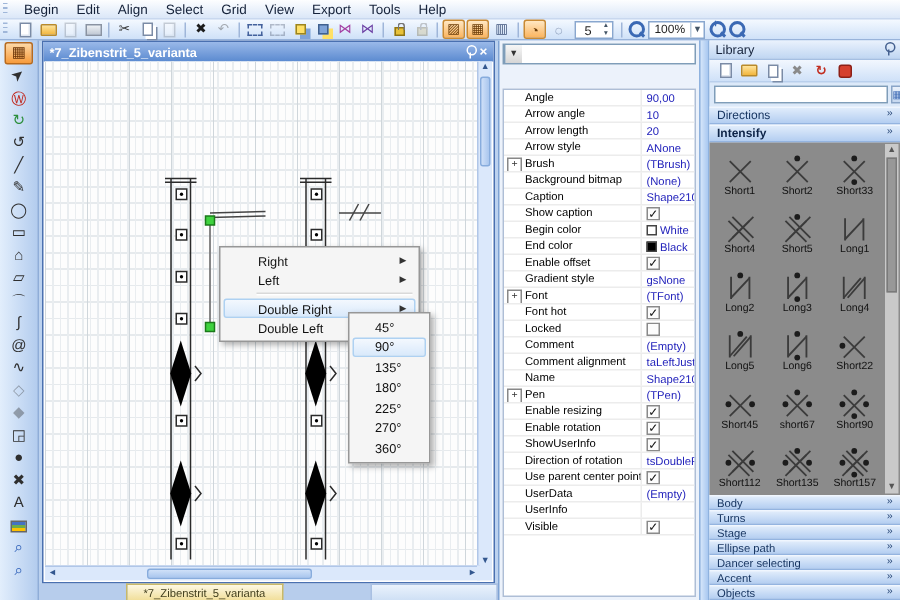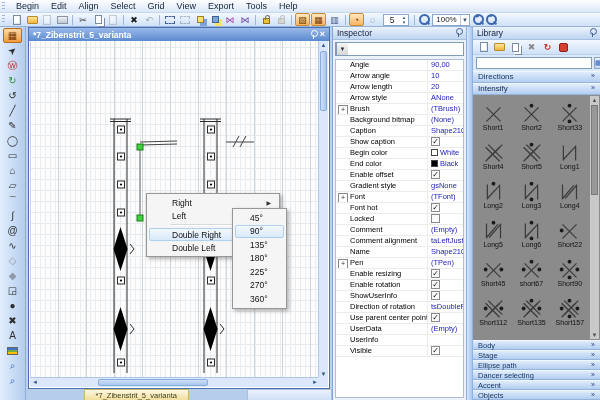--- a/index.html
+++ b/index.html
@@ -88,21 +88,21 @@
   .phead{height:13px;background:linear-gradient(#eaf2fd,#c0d6f2);border-bottom:1px solid #a5bfe2;display:flex;align-items:center;
     justify-content:space-between;padding:0 4px;font-size:8.5px;color:#15223a}
   .pin{width:7px;height:10px;position:relative}
   .pin::before{content:"";position:absolute;left:1px;top:0;width:5px;height:5px;border:1px solid #44608f;border-radius:50%}
   .pin::after{content:"";position:absolute;left:3px;top:5px;width:1px;height:4px;background:#44608f}
   .combo{margin:2px;height:14px;background:#fff;border:1px solid #7f9db9;display:flex;align-items:center;font-size:8px;color:#111}
   .combo .t{flex:1;padding-left:3px;white-space:nowrap;overflow:hidden}
   .combo .dd{width:12px;align-self:stretch;background:linear-gradient(#f6f6f6,#d6d6d6);border-left:1px solid #7f9db9;
     display:flex;align-items:center;justify-content:center;font-size:6px;color:#333}
   .pgrid{position:absolute;left:2px;top:32px;right:2px;bottom:2px;background:#fff;border:1px solid #aebed6;overflow:hidden}
-  .prow{display:flex;height:11px;border-bottom:1px solid #ececec;align-items:flex-start}
+  .prow{display:flex;height:11px;border-bottom:1px solid #ececec;align-items:center}
   .pname{width:92px;padding-left:14px;font-size:7.5px;color:#000;border-right:1px solid #ececec;position:relative;
     white-space:nowrap;overflow:hidden;line-height:10px}
   .prow.cat .pname::before{content:"+";position:absolute;left:2px;top:1px;width:8px;height:8px;border:1px solid #888;
     font-size:7px;line-height:7px;text-align:center;background:#fff;color:#333}
   .pval{flex:1;padding-left:3px;font-size:7.5px;color:#2222bb;display:flex;align-items:center;gap:2px;white-space:nowrap;overflow:hidden}
   .cb{width:9px;height:9px;border:1px solid #8a8a8a;background:#fcfcfc;font-size:8px;line-height:8px;color:#111;text-align:center;flex:0 0 auto}
   .sw{width:7px;height:7px;border:1px solid #444;display:inline-block;flex:0 0 auto}
 
   
   .vstrip{position:absolute;left:466px;top:27px;width:7px;height:373px;background:linear-gradient(90deg,#d6e6fa,#a9c8f0);border-left:1px solid #8fb2de;border-right:1px solid #8fb2de}
@@ -112,34 +112,34 @@
   .libtools{height:15px;background:linear-gradient(#f2f7fe,#cfe1f8);border-bottom:1px solid #b9cfec;display:flex;align-items:center;gap:3px;padding:0 4px}
   .libtools .tbtn{width:13px}
   .k-refresh{color:#c22f22;font-weight:bold}
   .k-rec i{width:9px;height:9px;background:#d5402f;border:1px solid #8d2017;border-radius:2px;color:#fff;font-size:6.5px;line-height:8px;text-align:center;display:block}
   .libsearch{height:16px;display:flex;gap:2px;padding:2px 3px}
   .searchbox{flex:1;height:12px;border:1px solid #7f9db9;font-size:8px;padding:0 2px;background:#fff}
   .sbtn{width:14px;height:12px;background:linear-gradient(#eaf1fb,#c6d8f0);border:1px solid #8aa5c8;font-size:7px;color:#3b69b4;
     display:flex;align-items:center;justify-content:center}
   .section{height:12px;background:linear-gradient(#e0ecfb,#b4cef1);border-top:1px solid #f0f6fe;border-bottom:1px solid #94b4e0;
     display:flex;align-items:flex-start;justify-content:space-between;padding:0 5px;font-size:8px;color:#15335f;flex:0 0 auto}
-  .section.active .lab{font-weight:normal;color:#0d2347}
+  .section.active .lab{font-weight:bold;color:#0d2347}
   .section .chev{font-size:7px;color:#2a4a7a}
   .libbody{position:relative;background:#8b8b8b;flex:1;overflow:hidden}
   .libgrid{position:absolute;left:1px;top:2px;right:11px;bottom:0;display:grid;grid-template-columns:repeat(3,1fr);grid-auto-rows:39px}
   .cell{display:flex;flex-direction:column;align-items:center;justify-content:center}
   .cell svg{width:21px;height:21px}
   .cell .lbl{font-size:7px;color:#111;margin-top:0px;white-space:nowrap}
   .libscroll{position:absolute;right:1px;top:1px;width:9px;bottom:1px;background:#c9c9c9;font-size:6px;color:#555;text-align:center}
   .lthumb{position:absolute;left:1px;top:9px;width:7px;height:90px;background:#989898;border:1px solid #7a7a7a}
   .botsections{flex:0 0 auto}
   .botsections .section{height:10px;font-size:7.5px}
 
   
-  .ctxmenu{position:absolute;left:146px;top:193px;width:134px;background:#f5f5f5;border:1px solid #979797;
+  .ctxmenu{position:absolute;left:146px;top:164px;width:134px;background:#f5f5f5;border:1px solid #979797;
     box-shadow:2px 2px 4px rgba(0,0,0,.3);padding:2px;z-index:50}
   .ctxitem{height:13px;display:flex;align-items:center;justify-content:space-between;padding:0 5px 0 22px;
     font-size:8.5px;color:#111;border:1px solid transparent}
   .ctxitem .arr{font-size:6px;color:#333}
   .ctxitem.hl{background:linear-gradient(#f3f8fe,#d9e9fb);border:1px solid #aed1f2;border-radius:2px}
   .ctxsep{height:0;border-top:1px solid #d9d9d9;border-bottom:1px solid #fff;margin:2px 2px 2px 22px}
   .ctxsub{position:absolute;left:232px;top:208px;width:55px;background:#f5f5f5;border:1px solid #979797;
     box-shadow:2px 2px 4px rgba(0,0,0,.3);padding:2px;z-index:51}
   .ctxsub .ctxitem{padding:0 4px 0 14px;justify-content:flex-start;height:13.5px}
 </style>
@@ -368,24 +368,20 @@
     </div>
     <div class="scorner"></div>
   </div>
 
   <div class="mditabs">
     <div class="dtab">*7_Zibenstrit_5_varianta</div>
     <div class="dtab dtab2"></div>
   </div>
 
   <div class="inspector">
-    <div class="phead">
-      <span>Inspector</span>
-      <span class="pin"></span>
-    </div>
     <div class="combo">
       <span class="dd">▼</span>
     </div>
     <div class="pgrid" id="pgrid">
         <div class="prow">
           <div class="pname">Angle</div>
           <div class="pval">
             <span>90,00</span>
           </div>
         </div>
@@ -765,20 +761,24 @@
         </div>
       <div class="libscroll">
         <span class="arrow-u">▲</span>
         <span class="lthumb"></span>
         <span class="arrow-d">▼</span>
       </div>
     </div>
     <div class="botsections" id="botsections">
         <div class="section">
           <span class="lab">Body</span>
+          <span class="chev">»</span>
+        </div>
+        <div class="section">
+          <span class="lab">Turns</span>
           <span class="chev">»</span>
         </div>
         <div class="section">
           <span class="lab">Stage</span>
           <span class="chev">»</span>
         </div>
         <div class="section">
           <span class="lab">Ellipse path</span>
           <span class="chev">»</span>
         </div>

